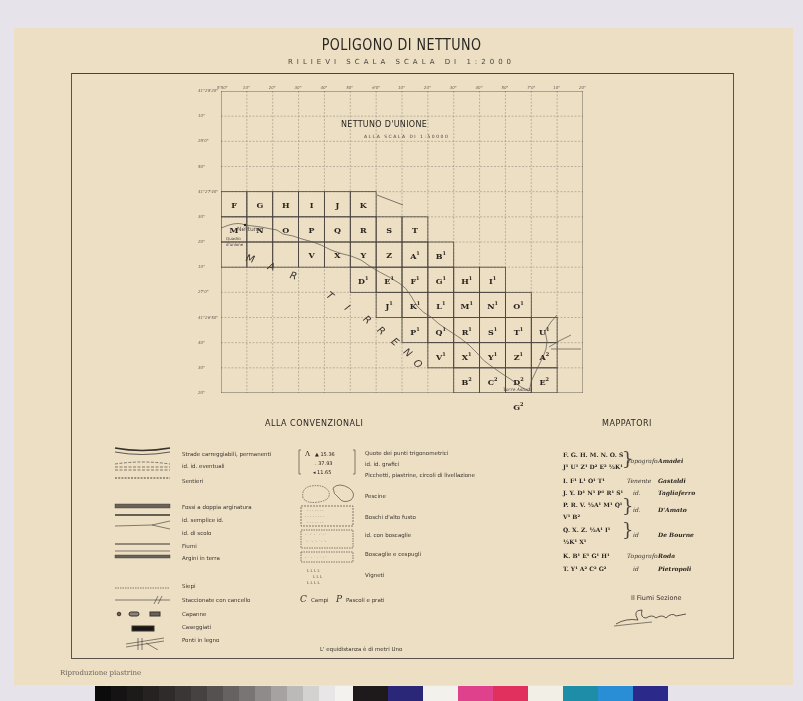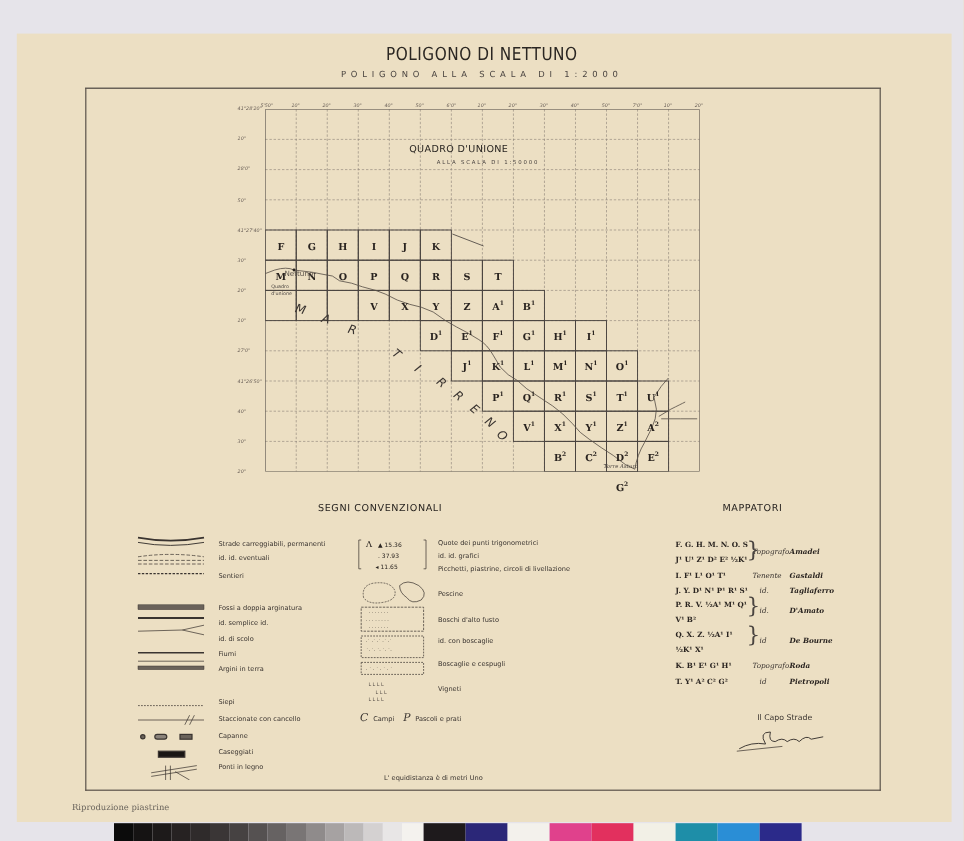--- a/index.html
+++ b/index.html
@@ -27,21 +27,21 @@
   .colorbar{position:absolute;left:95px;top:686px;height:15px;display:flex;}
   .colorbar div{height:15px;}
   .sym{position:absolute;}
 </style>
 </head>
 <body>
 
 <div class="sheet"></div>
 
 <div class="title">POLIGONO DI NETTUNO</div>
-<div class="subtitle">POLIGONO   ALLA   SCALA   DI 1:2000</div>
+<div class="subtitle">RILIEVI   SCALA   SCALA   DI 1:2000</div>
 
 <div class="frame"></div>
 
 <div class="grid" id="grid">
   <svg width="362" height="302" viewBox="0 0 362 302">
     <g id="gridlines" stroke="#8a8076" stroke-width="0.5" stroke-dasharray="2,1.5" fill="none">
         <line x1="25.857142857142858" x2="25.857142857142858" y1="0" y2="302"></line>
         <line x1="51.714285714285715" x2="51.714285714285715" y1="0" y2="302"></line>
         <line x1="77.57142857142857" x2="77.57142857142857" y1="0" y2="302"></line>
         <line x1="103.42857142857143" x2="103.42857142857143" y1="0" y2="302"></line>
@@ -206,42 +206,42 @@
     <div class="tick" style="left: 198px; top: 213.833px;">30"</div>
     <div class="tick" style="left: 198px; top: 239px;">20"</div>
     <div class="tick" style="left: 198px; top: 264.167px;">10"</div>
     <div class="tick" style="left: 198px; top: 289.333px;">27'0"</div>
     <div class="tick" style="left: 198px; top: 314.5px;">41°26'50"</div>
     <div class="tick" style="left: 198px; top: 339.667px;">40"</div>
     <div class="tick" style="left: 198px; top: 364.833px;">30"</div>
     <div class="tick" style="left: 198px; top: 390px;">20"</div>
   </div>
 
-<div class="qu-title">QUADRO D'UNIONE</div>
+<div class="qu-title">NETTUNO D'UNIONE</div>
 <div class="qu-sub">ALLA SCALA DI 1:50000</div>
 
 <div class="small-lbl" style="left:237px;top:225px;font-size:6px;color:#5a524a;">Nettuno</div>
 <div class="small-lbl" style="left:226px;top:236px;font-size:4px;">Quadro</div>
 <div class="small-lbl" style="left:226px;top:242px;font-size:4px;">d'unione</div>
 <div class="small-lbl" style="left:503px;top:387px;font-size:4.5px;font-style:italic;font-family:'DejaVu Serif',serif;">Torre Astura</div>
 
 <div id="sea">
     <div class="sea" style="left: 246px; top: 253px; transform: rotate(15deg);">M</div>
     <div class="sea" style="left: 268px; top: 261px; transform: rotate(15deg);">A</div>
     <div class="sea" style="left: 290px; top: 270px; transform: rotate(15deg);">R</div>
     <div class="sea" style="left: 327px; top: 290px; transform: rotate(40deg);">T</div>
     <div class="sea" style="left: 346px; top: 302px; transform: rotate(40deg);">I</div>
     <div class="sea" style="left: 364px; top: 314px; transform: rotate(40deg);">R</div>
     <div class="sea" style="left: 378px; top: 325px; transform: rotate(40deg);">R</div>
     <div class="sea" style="left: 392px; top: 336px; transform: rotate(40deg);">E</div>
     <div class="sea" style="left: 404px; top: 347px; transform: rotate(40deg);">N</div>
     <div class="sea" style="left: 414px; top: 358px; transform: rotate(40deg);">O</div>
   </div>
 
-<div class="sec-head" style="left:265px;top:419px;">SEGNI CONVENZIONALI</div>
+<div class="sec-head" style="left:265px;top:419px;">ALLA CONVENZIONALI</div>
 
 <svg class="sym" style="left:112px;top:445px;" width="62" height="205">
   <g stroke="#3a3430" fill="none">
     <path d="M3,3 Q30,8 58,3" stroke-width="1.4"></path>
       <path d="M3,7 Q30,12 58,7" stroke-width="0.8"></path>
     <path d="M3,19 Q30,15 58,19" stroke-dasharray="3,1.5" stroke-width="0.6"></path>
       <path d="M3,22 L58,22" stroke-dasharray="3,1.5" stroke-width="0.6"></path>
       <path d="M3,25 L58,25" stroke-dasharray="3,1.5" stroke-width="0.6"></path>
     <path d="M3,33 L58,33" stroke-dasharray="2,1.2" stroke-width="0.9"></path>
     <rect x="3" y="59" width="55" height="4" fill="#6a625a" stroke-width="0.4"></rect>
@@ -345,21 +345,21 @@
     <div class="map-role" style="left: 627px; top: 552px;">Topografo</div>
     <div class="map-name" style="left: 658px; top: 552px;">Roda</div>
     <div class="map-code" style="left: 563px; top: 565px;">T. Y¹ A² C² G²</div>
     <div class="map-role" style="left: 633px; top: 565px;">id</div>
     <div class="map-name" style="left: 658px; top: 565px;">Pietropoli</div>
   </div>
 <div class="brace" style="left:622px;top:450px;">}</div>
 <div class="brace" style="left:622px;top:497px;">}</div>
 <div class="brace" style="left:622px;top:521px;">}</div>
 
-<div class="leg-text" style="left:631px;top:594px;font-size:6.5px;">Il Capo Strade</div>
+<div class="leg-text" style="left:631px;top:594px;font-size:6.5px;">Il Fiumi Sezione</div>
 <svg class="sym" style="left:612px;top:606px;" width="80" height="22">
   <path d="M4,18 Q14,12 26,14 Q20,4 30,4 Q28,12 34,12 Q40,8 44,12 Q50,8 54,12 Q60,6 64,10 L74,8" stroke="#3a3430" stroke-width="0.8" fill="none"></path>
   <path d="M2,20 Q20,18 40,16" stroke="#3a3430" stroke-width="0.6" fill="none"></path>
 </svg>
 
 <div class="footer-note">Riproduzione piastrine</div>
 
 <div class="colorbar" id="colorbar">
     <div style="width: 16px; background: rgb(11, 11, 11);"></div>
     <div style="width: 16px; background: rgb(21, 19, 19);"></div>

